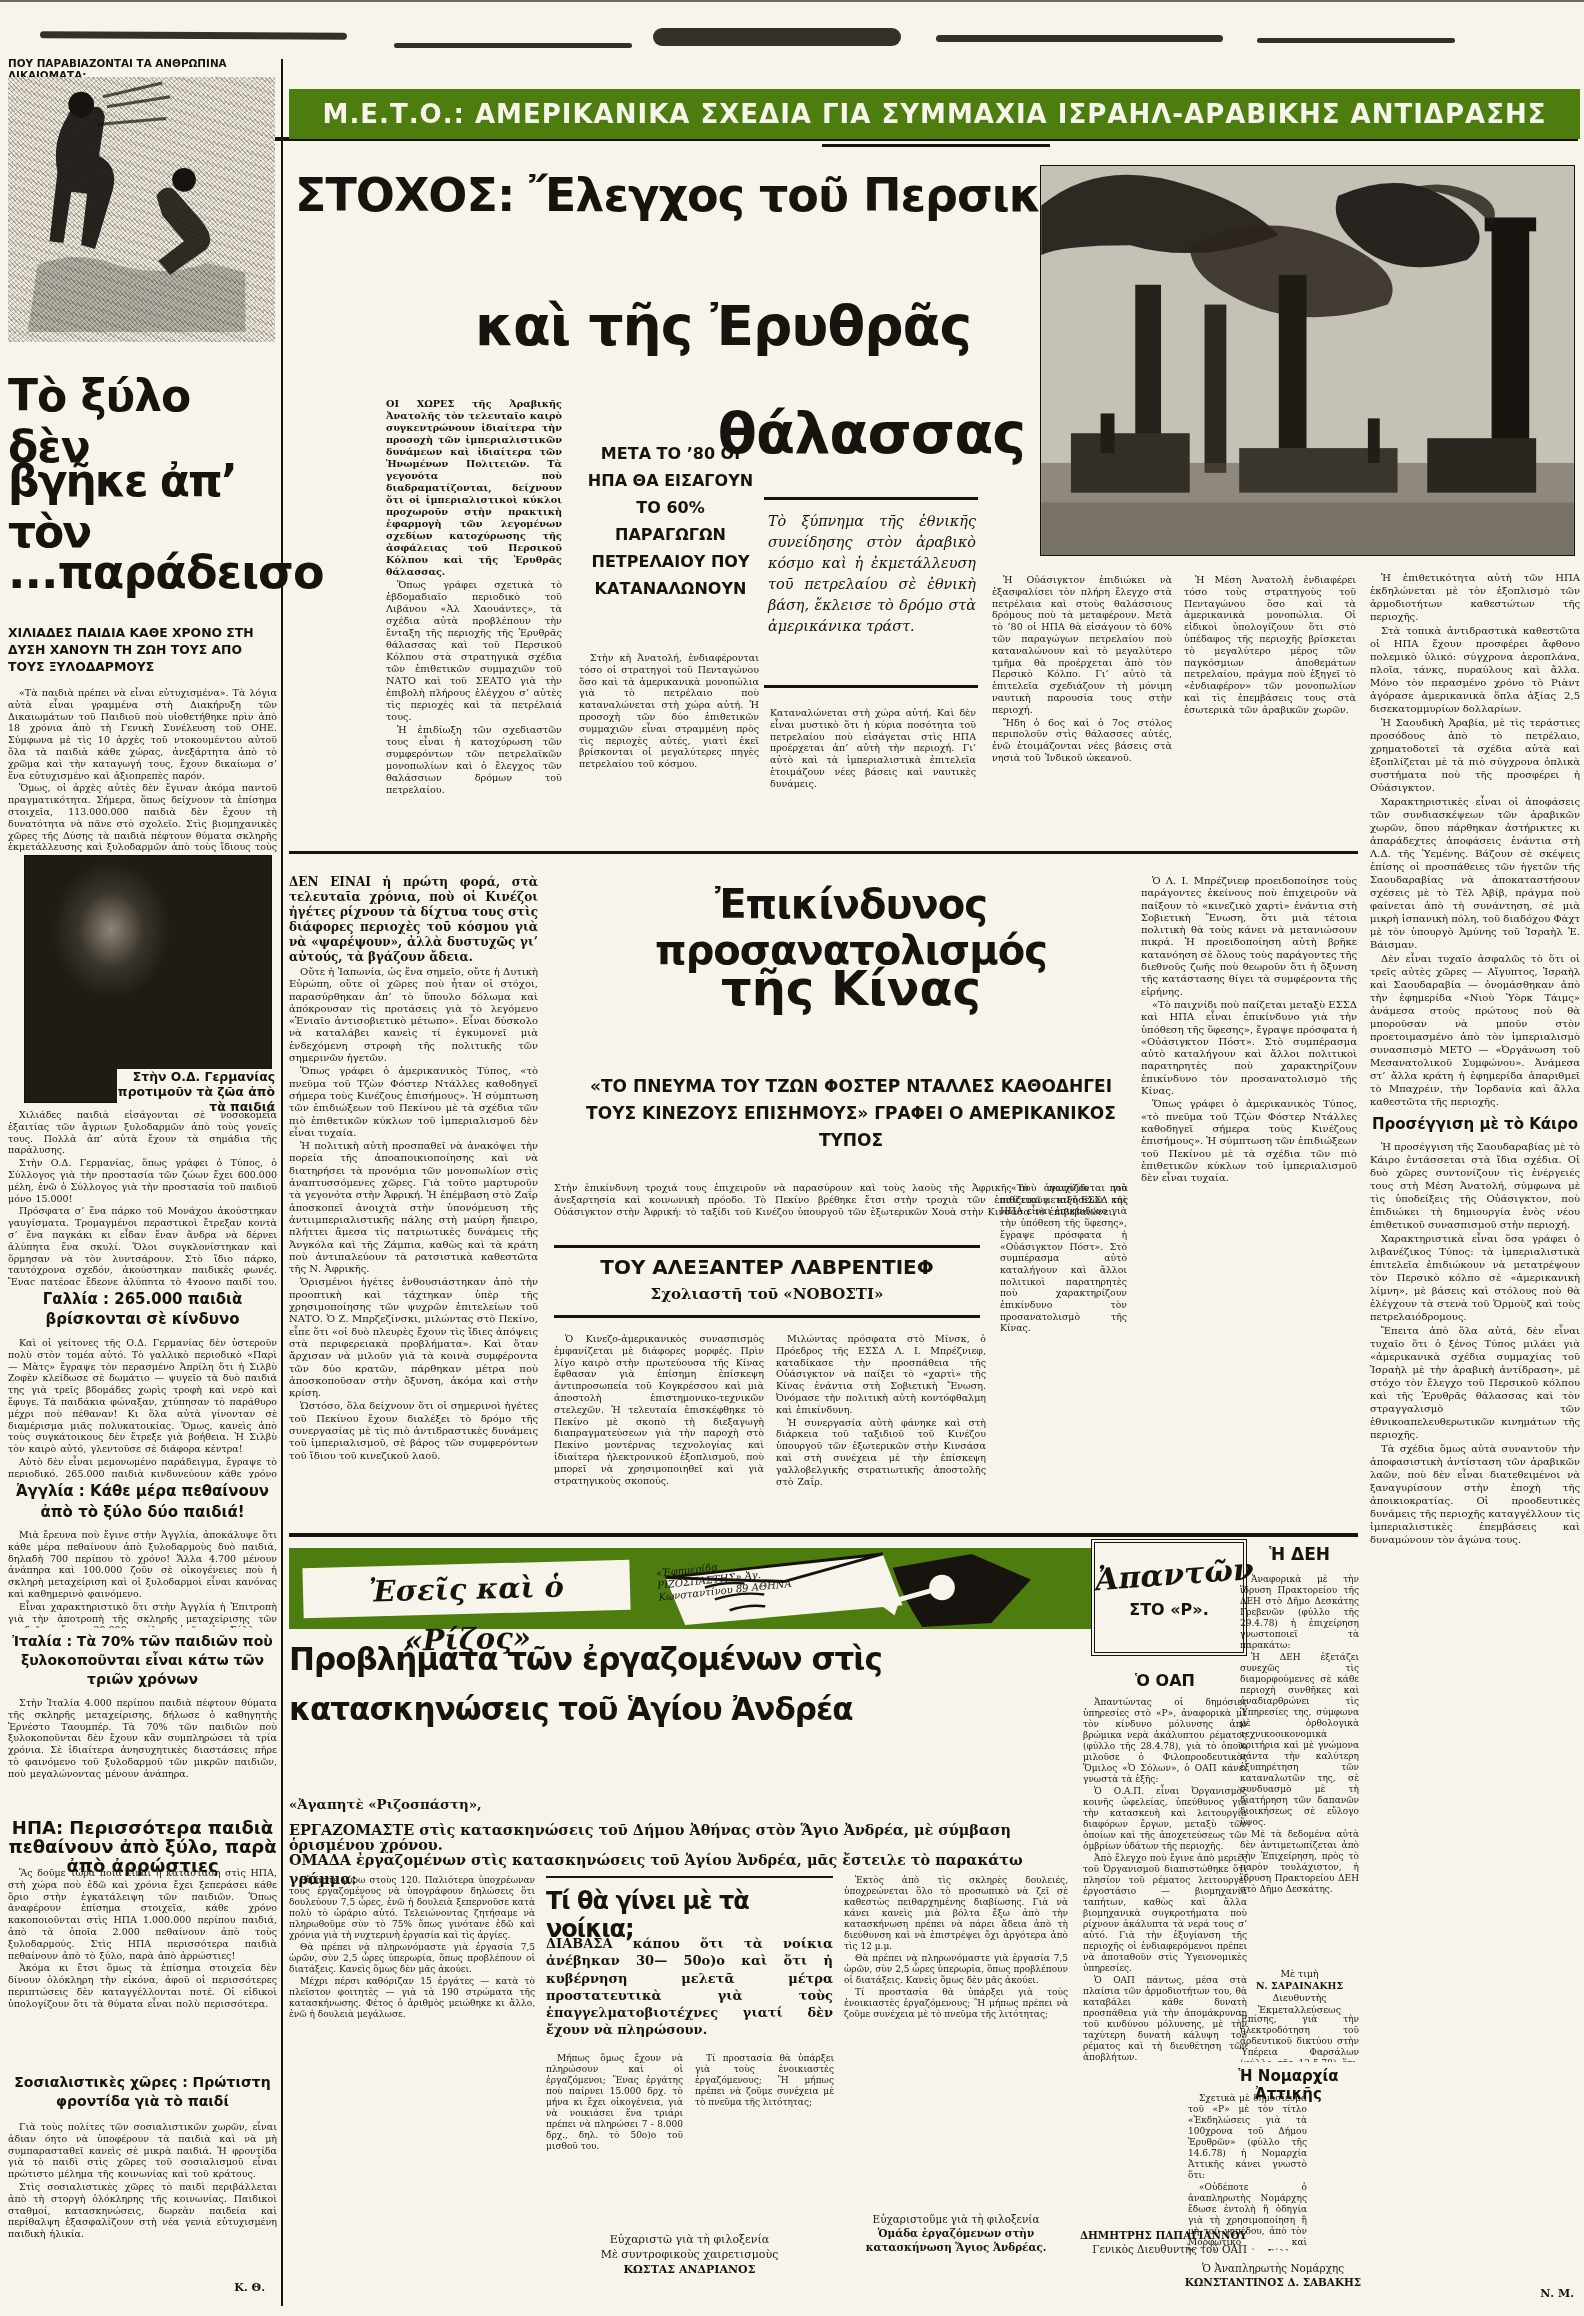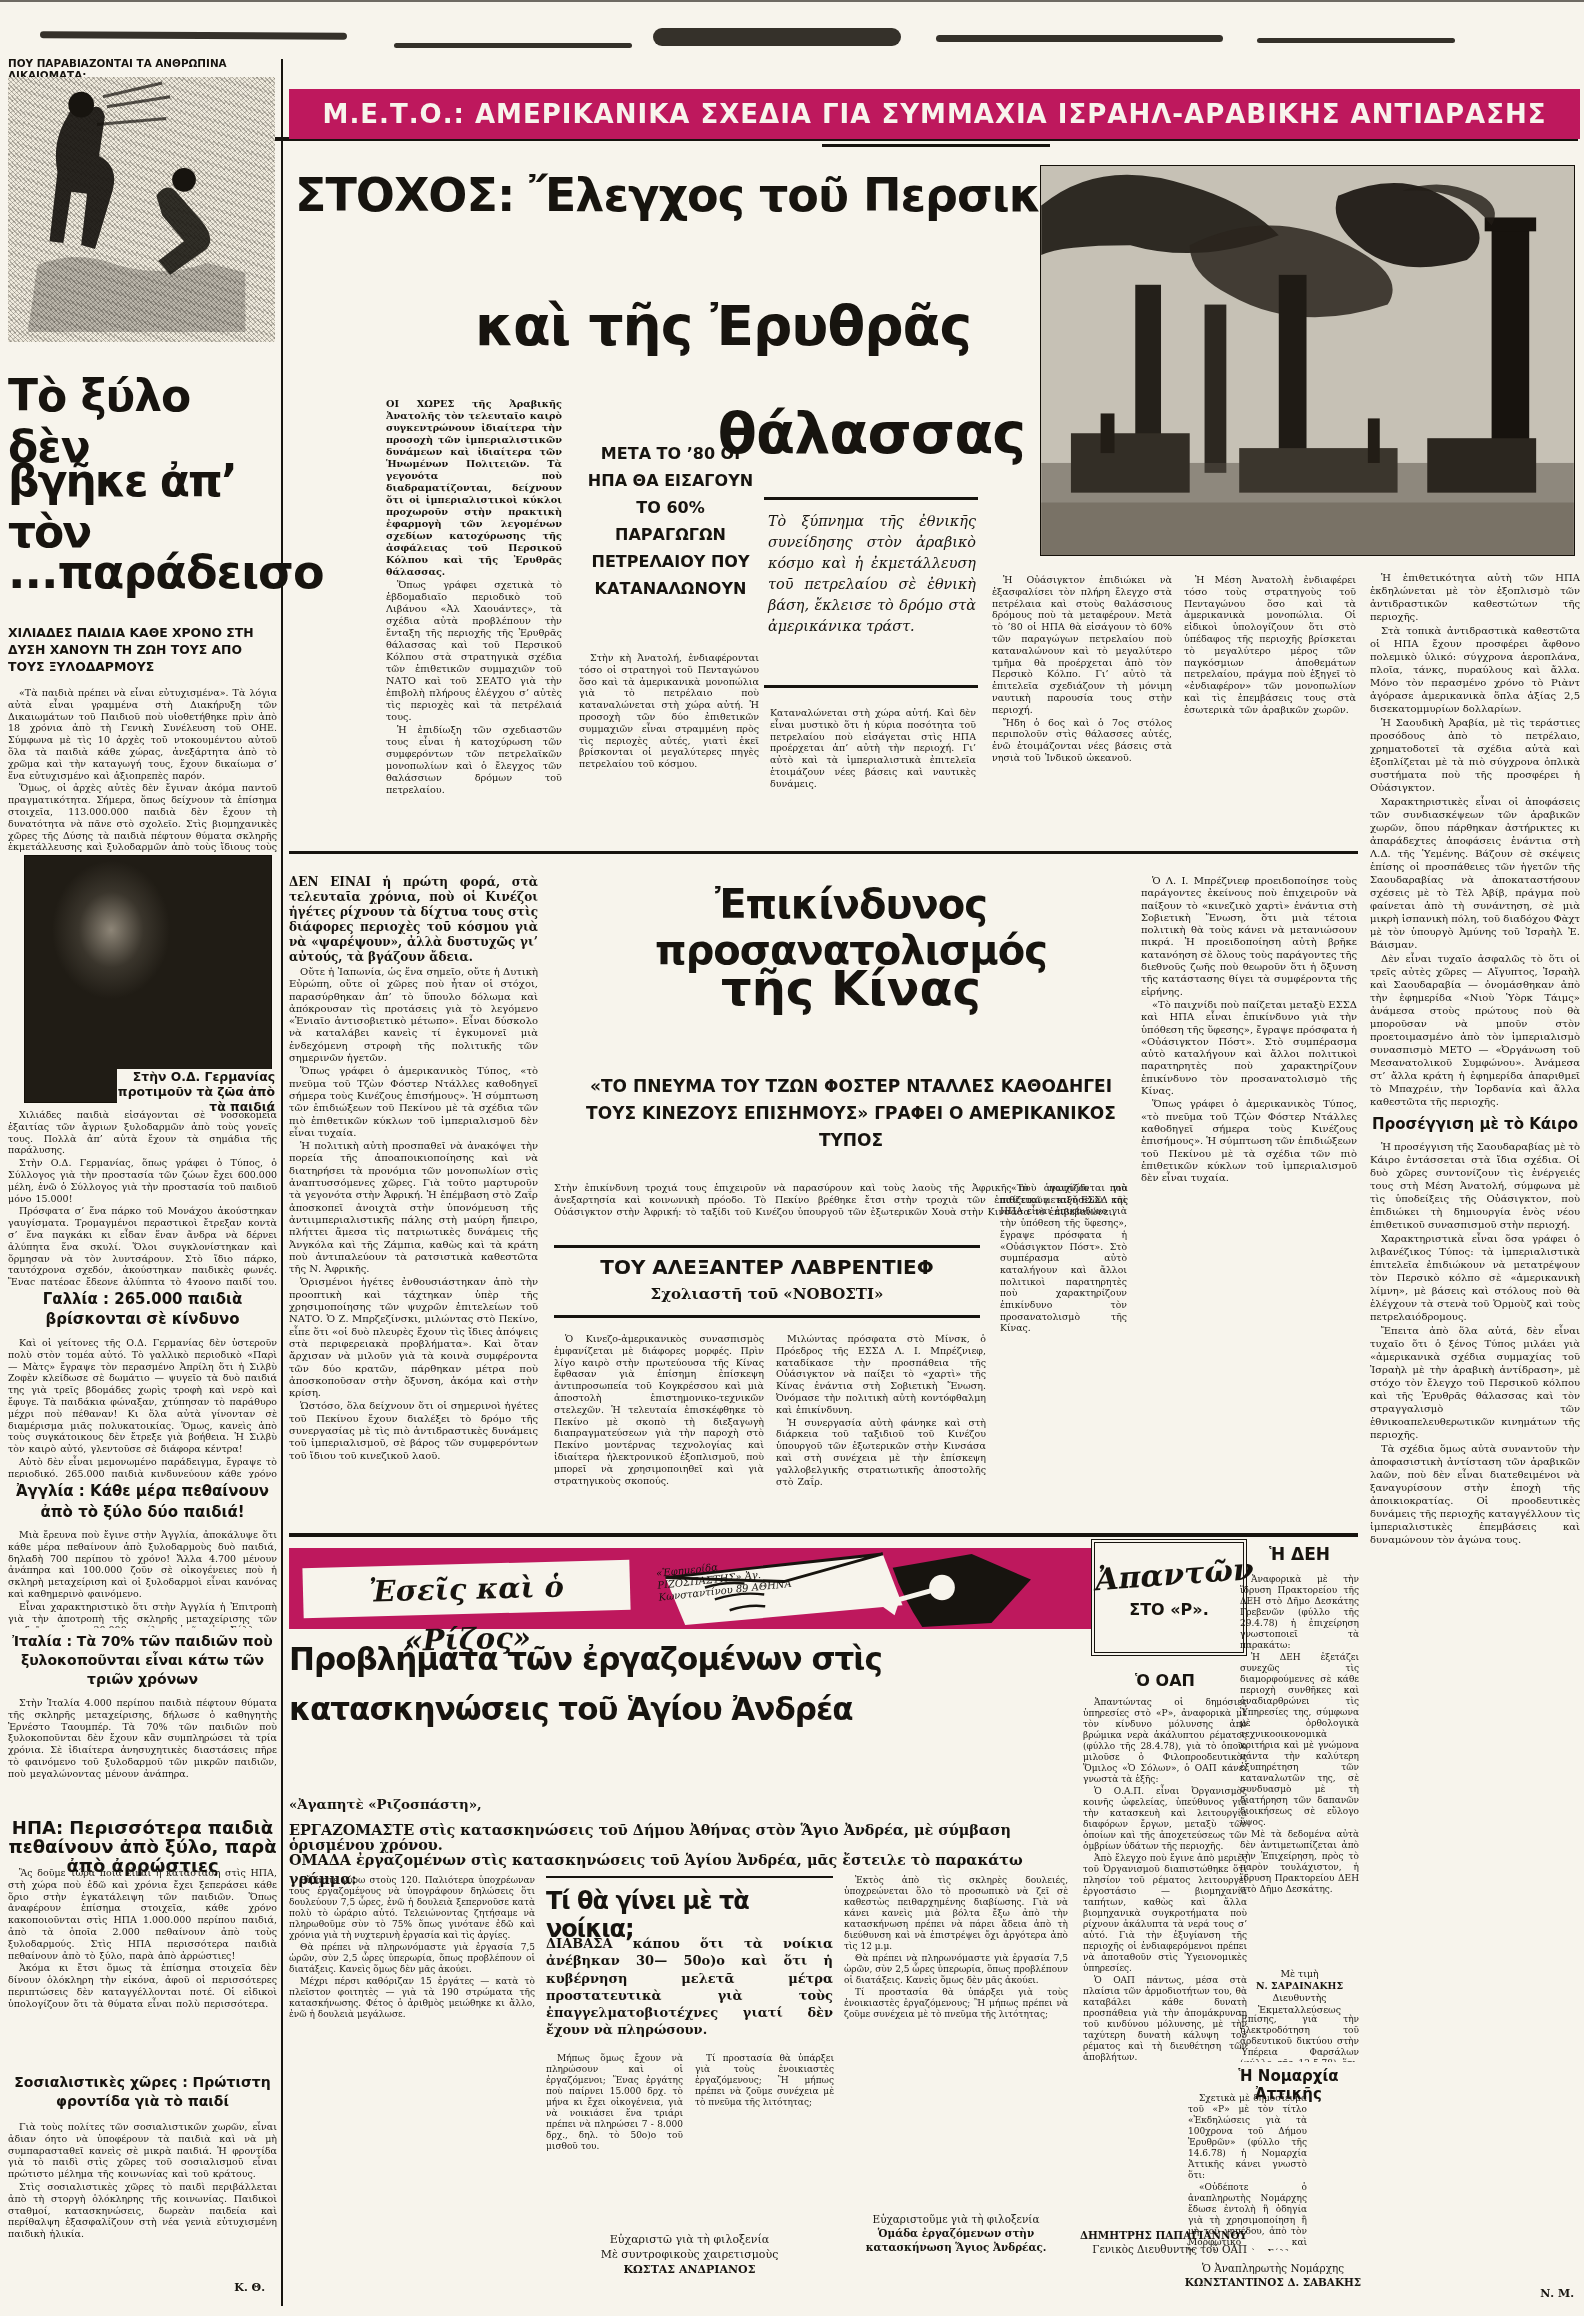--- a/index.html
+++ b/index.html
@@ -15,21 +15,21 @@
   .sans{font-family:"DejaVu Sans",sans-serif;}
   .rule{background:#17140f;}
   .vrule{background:#17140f;}
   .body-txt{font-size:9.5px;line-height:11.8px;word-spacing:1px;}
   .body-sm{font-size:9px;line-height:11px;}
   .para{display:block;text-indent:11px;margin:0 0 1px 0;}
   .np{text-indent:0;}
   .lead-b{font-weight:bold;}
   .subhead{font-family:"DejaVu Sans",sans-serif;font-weight:bold;}
   .smudge{position:absolute;background:#1a160f;border-radius:4px;opacity:.88;}
-  .banner{background:#be185d;color:#f7f4ec;}
+  .banner{background:#4d7c0f;color:#f7f4ec;}
   .photo-frame{border:1px solid #141009;}
   .etch{background:
     repeating-linear-gradient(47deg, rgba(20,16,9,0) 0 2px, rgba(20,16,9,.28) 2px 3px),
     repeating-linear-gradient(-38deg, rgba(20,16,9,0) 0 3px, rgba(20,16,9,.18) 3px 4px),
     #efeadd;}
   .sig-line{display:block;}
 </style>
 </head>
 <body>
 
@@ -164,21 +164,21 @@
   </div>
   <div class="abs clip j body-txt" style="left:992px;top:572px;width:180px;height:291px">
     <span class="para">Ἡ Οὐάσιγκτον ἐπιδιώκει νὰ ἐξασφαλίσει τὸν πλήρη ἔλεγχο στὰ πετρέλαια καὶ στοὺς θαλάσσιους δρόμους ποὺ τὰ μεταφέρουν. Μετὰ τὸ ’80 οἱ ΗΠΑ θὰ εἰσάγουν τὸ 60% τῶν παραγώγων πετρελαίου ποὺ καταναλώνουν καὶ τὸ μεγαλύτερο τμῆμα θὰ προέρχεται ἀπὸ τὸν Περσικὸ Κόλπο. Γι’ αὐτὸ τὰ ἐπιτελεῖα σχεδιάζουν τὴ μόνιμη ναυτικὴ παρουσία τους στὴν περιοχή.</span>
     <span class="para">Ἤδη ὁ 6ος καὶ ὁ 7ος στόλος περιπολοῦν στὶς θάλασσες αὐτές, ἐνῶ ἑτοιμάζονται νέες βάσεις στὰ νησιὰ τοῦ Ἰνδικοῦ ὠκεανοῦ.</span>
   </div>
   <div class="abs clip j body-txt" style="left:1184px;top:572px;width:172px;height:291px">
     <span class="para">Ἡ Μέση Ἀνατολὴ ἐνδιαφέρει τόσο τοὺς στρατηγοὺς τοῦ Πενταγώνου ὅσο καὶ τὰ ἀμερικανικὰ μονοπώλια. Οἱ εἰδικοὶ ὑπολογίζουν ὅτι στὸ ὑπέδαφος τῆς περιοχῆς βρίσκεται τὸ μεγαλύτερο μέρος τῶν παγκόσμιων ἀποθεμάτων πετρελαίου, πράγμα ποὺ ἐξηγεῖ τὸ «ἐνδιαφέρον» τῶν μονοπωλίων καὶ τὶς ἐπεμβάσεις τους στὰ ἐσωτερικὰ τῶν ἀραβικῶν χωρῶν.</span>
   </div>
 
   <div class="abs clip j" style="left:1370px;top:569px;width:210px;height:1713px;font-size:10px;line-height:13px">
-    <span class="para">Ἡ ἐπιθετικότητα αὐτὴ τῶν ΗΠΑ ἐκδηλώνεται μὲ τὸν ἐξοπλισμὸ τῶν ἀντιδραστικῶν καθεστώτων τῆς περιοχῆς.</span>
+    <span class="para">Ἡ ἐπιθετικότητα αὐτὴ τῶν ΗΠΑ ἐκδηλώνεται μὲ τὸν ἐξοπλισμὸ τῶν ἁρμοδιοτήτων καθεστώτων τῆς περιοχῆς.</span>
     <span class="para">Στὰ τοπικὰ ἀντιδραστικὰ καθεστῶτα οἱ ΗΠΑ ἔχουν προσφέρει ἄφθονο πολεμικὸ ὑλικό: σύγχρονα ἀεροπλάνα, πλοῖα, τάνκς, πυραύλους καὶ ἄλλα. Μόνο τὸν περασμένο χρόνο τὸ Ριὰντ ἀγόρασε ἀμερικανικὰ ὅπλα ἀξίας 2,5 δισεκατομμυρίων δολλαρίων.</span>
     <span class="para">Ἡ Σαουδικὴ Ἀραβία, μὲ τὶς τεράστιες προσόδους ἀπὸ τὸ πετρέλαιο, χρηματοδοτεῖ τὰ σχέδια αὐτὰ καὶ ἐξοπλίζεται μὲ τὰ πιὸ σύγχρονα ὁπλικὰ συστήματα ποὺ τῆς προσφέρει ἡ Οὐάσιγκτον.</span>
     <span class="para">Χαρακτηριστικὲς εἶναι οἱ ἀποφάσεις τῶν συνδιασκέψεων τῶν ἀραβικῶν χωρῶν, ὅπου πάρθηκαν ἀστήρικτες κι ἀπαράδεχτες ἀποφάσεις ἐνάντια στὴ Λ.Δ. τῆς Ὑεμένης. Βάζουν σὲ σκέψεις ἐπίσης οἱ προσπάθειες τῶν ἡγετῶν τῆς Σαουδαραβίας νὰ ἀποκαταστήσουν σχέσεις μὲ τὸ Τὲλ Ἀβίβ, πράγμα ποὺ φαίνεται ἀπὸ τὴ συνάντηση, σὲ μιὰ μικρὴ ἱσπανικὴ πόλη, τοῦ διαδόχου Φὰχτ μὲ τὸν ὑπουργὸ Ἀμύνης τοῦ Ἰσραὴλ Ἐ. Βάισμαν.</span>
     <span class="para">Δὲν εἶναι τυχαῖο ἀσφαλῶς τὸ ὅτι οἱ τρεῖς αὐτὲς χῶρες — Αἴγυπτος, Ἰσραὴλ καὶ Σαουδαραβία — ὀνομάσθηκαν ἀπὸ τὴν ἐφημερίδα «Νιοὺ Ὑὸρκ Τάιμς» ἀνάμεσα στοὺς πρώτους ποὺ θὰ μποροῦσαν νὰ μποῦν στὸν προετοιμασμένο ἀπὸ τὸν ἰμπεριαλισμὸ συνασπισμὸ ΜΕΤΟ — «Ὀργάνωση τοῦ Μεσανατολικοῦ Συμφώνου». Ἀνάμεσα στ’ ἄλλα κράτη ἡ ἐφημερίδα ἀπαριθμεῖ τὸ Μπαχρέιν, τὴν Ἰορδανία καὶ ἄλλα καθεστῶτα τῆς περιοχῆς.</span>
     <span class="para np b sans c" style="font-size:15px;line-height:30px">Προσέγγιση μὲ τὸ Κάιρο</span>
     <span class="para">Ἡ προσέγγιση τῆς Σαουδαραβίας μὲ τὸ Κάιρο ἐντάσσεται στὰ ἴδια σχέδια. Οἱ δυὸ χῶρες συντονίζουν τὶς ἐνέργειές τους στὴ Μέση Ἀνατολή, σύμφωνα μὲ τὶς ὑποδείξεις τῆς Οὐάσιγκτον, ποὺ ἐπιδιώκει τὴ δημιουργία ἑνὸς νέου ἐπιθετικοῦ συνασπισμοῦ στὴν περιοχή.</span>
     <span class="para">Χαρακτηριστικὰ εἶναι ὅσα γράφει ὁ λιβανέζικος Τύπος: τὰ ἰμπεριαλιστικὰ ἐπιτελεῖα ἐπιδιώκουν νὰ μετατρέψουν τὸν Περσικὸ κόλπο σὲ «ἀμερικανικὴ λίμνη», μὲ βάσεις καὶ στόλους ποὺ θὰ ἐλέγχουν τὰ στενὰ τοῦ Ὁρμοὺζ καὶ τοὺς πετρελαιόδρομους.</span>
     <span class="para">Ἔπειτα ἀπὸ ὅλα αὐτά, δὲν εἶναι τυχαῖο ὅτι ὁ ξένος Τύπος μιλάει γιὰ «ἀμερικανικὰ σχέδια συμμαχίας τοῦ Ἰσραὴλ μὲ τὴν ἀραβικὴ ἀντίδραση», μὲ στόχο τὸν ἔλεγχο τοῦ Περσικοῦ κόλπου καὶ τῆς Ἐρυθρᾶς θάλασσας καὶ τὸν στραγγαλισμὸ τῶν ἐθνικοαπελευθερωτικῶν κινημάτων τῆς περιοχῆς.</span>
     <span class="para">Τὰ σχέδια ὅμως αὐτὰ συναντοῦν τὴν ἀποφασιστικὴ ἀντίσταση τῶν ἀραβικῶν λαῶν, ποὺ δὲν εἶναι διατεθειμένοι νὰ ξαναγυρίσουν στὴν ἐποχὴ τῆς ἀποικιοκρατίας. Οἱ προοδευτικὲς δυνάμεις τῆς περιοχῆς καταγγέλλουν τὶς ἰμπεριαλιστικὲς ἐπεμβάσεις καὶ δυναμώνουν τὸν ἀγώνα τους.</span>
   </div>

